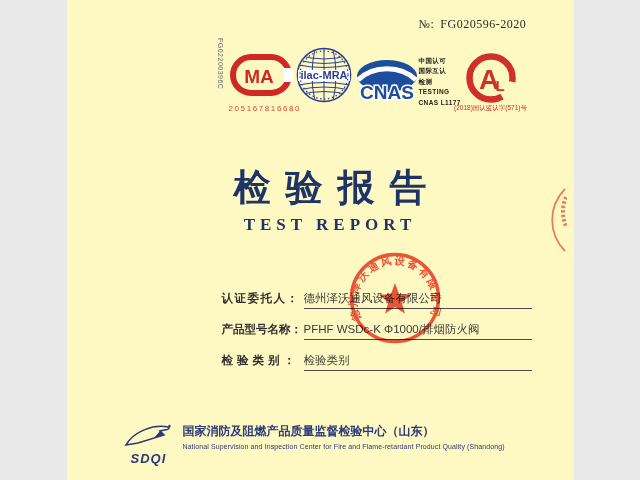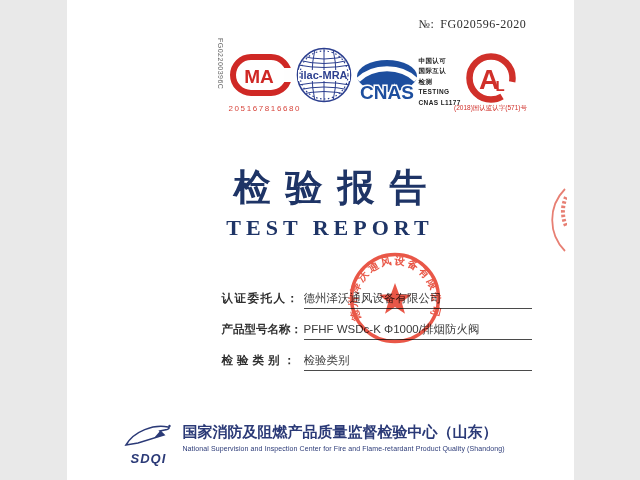--- a/index.html
+++ b/index.html
@@ -1,18 +1,18 @@
 <!DOCTYPE html>
 <html><head>
 <meta charset="utf-8">
 <style>
   html,body{margin:0;padding:0;background:#e9e9e9;}
   .page{
     position:relative;width:507px;height:480px;margin:0 auto;
-    background:#ffffff;overflow:hidden;
+    background:#fef9c3;overflow:hidden;
     font-family:"Liberation Sans",sans-serif;color:#333;
   }
   
   .serial{
     position:absolute;left:352px;top:17px;
     font-family:"Liberation Serif",serif;font-size:12px;color:#2b2b2b;
     letter-spacing:.5px;white-space:nowrap;
   }
   .serial .num{margin-left:6px;}
   .side-code{
@@ -36,21 +36,21 @@
     font-size:6.5px;color:#d0302a;white-space:nowrap;
   }
   
   .title-block{position:absolute;left:0;right:0;top:166px;text-align:center;padding-left:20px;}
   .title-cn{
     font-size:37px;font-weight:bold;color:#1e3466;
     letter-spacing:15px;margin-left:15px;line-height:1.2;
   }
   .title-en{
     margin-top:5px;font-family:"Liberation Serif",serif;font-weight:bold;
-    font-size:22px;letter-spacing:5px;color:#1e3466;
+    font-size:17px;letter-spacing:5px;color:#1e3466;
   }
   
   .fields{position:absolute;left:155px;top:291px;width:310px;}
   .field-row{display:flex;align-items:baseline;margin-bottom:13px;}
   .field-label{
     flex:0 0 82px;font-size:11.5px;color:#2f2f2f;font-weight:700;white-space:nowrap;
   }
   .field-row:nth-child(1) .field-label{letter-spacing:1.5px;}
   .field-row:nth-child(3) .field-label{letter-spacing:4px;}
   .field-value{
@@ -66,21 +66,21 @@
     display:flex;justify-content:center;align-items:flex-start;gap:9px;
     transform:translateX(-6px);
   }
   .footer-logo{width:50px;text-align:center;flex:0 0 auto;}
   .footer-logo-text{
     font-size:13px;font-weight:bold;font-style:italic;color:#2b3a77;
     letter-spacing:1px;margin-top:-2px;
   }
   .footer-text{text-align:left;}
   .footer-cn{
-    font-size:15px;font-weight:bold;color:#2b3a77;letter-spacing:0px;white-space:nowrap;
+    font-size:12px;font-weight:bold;color:#2b3a77;letter-spacing:0px;white-space:nowrap;
   }
   .footer-en{
     font-size:7px;color:#2b3a77;margin-top:3px;letter-spacing:.1px;white-space:nowrap;
   }
 </style>
 </head>
 <body>
 
 <div class="page">
 

